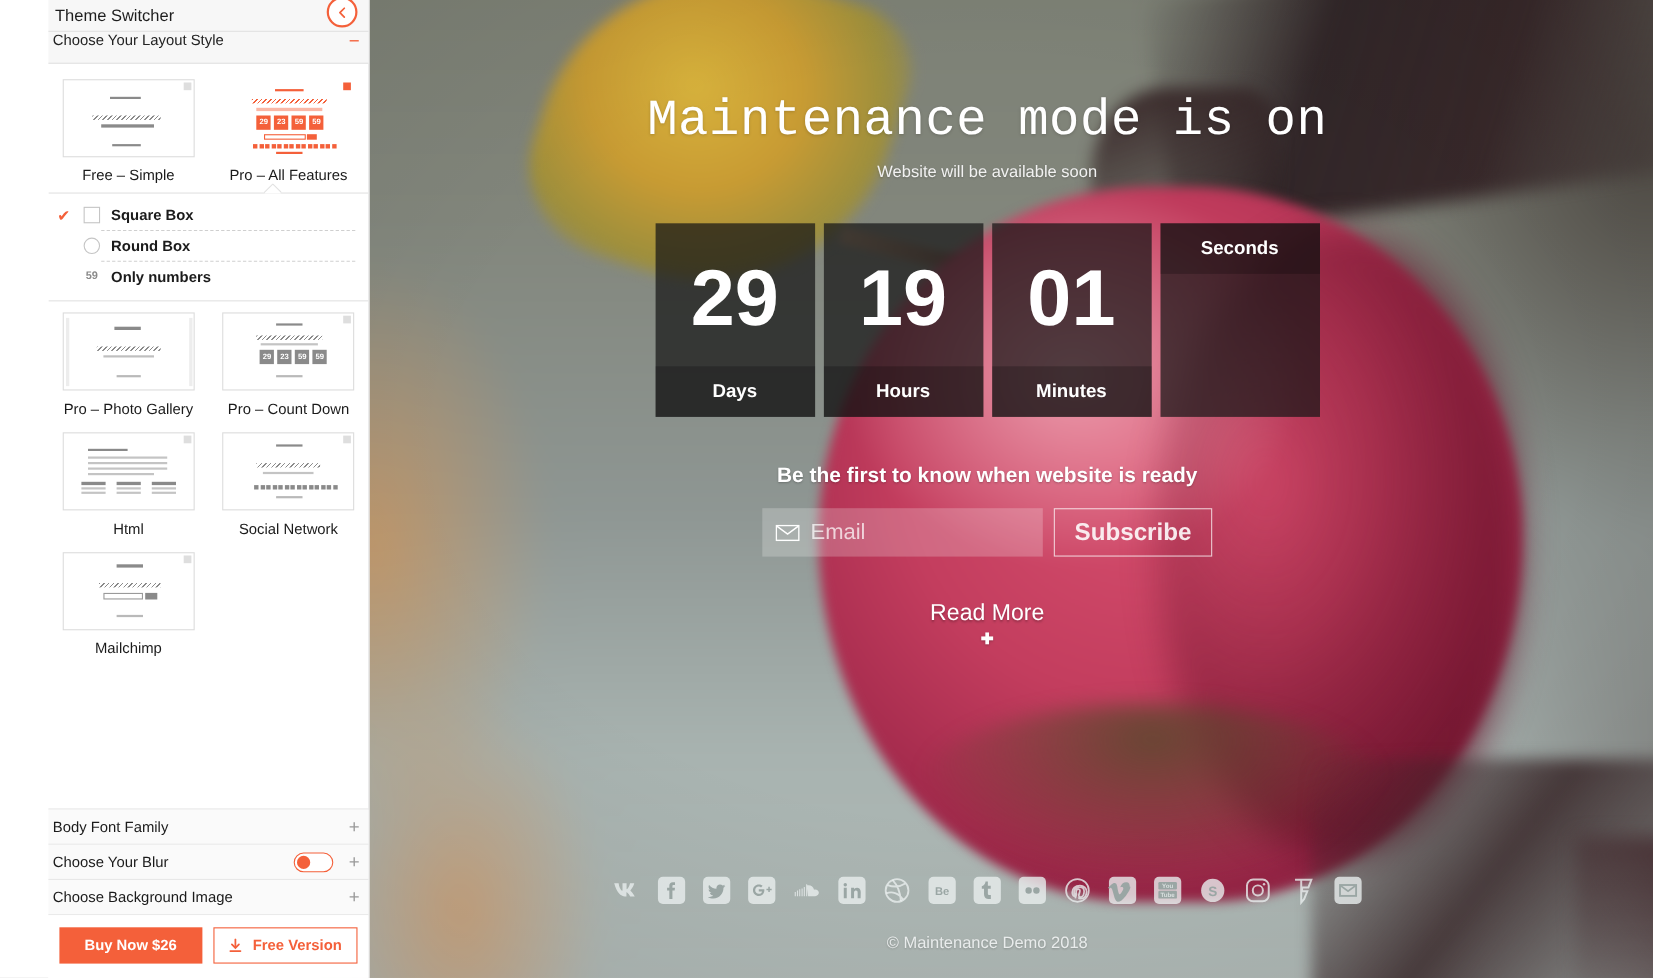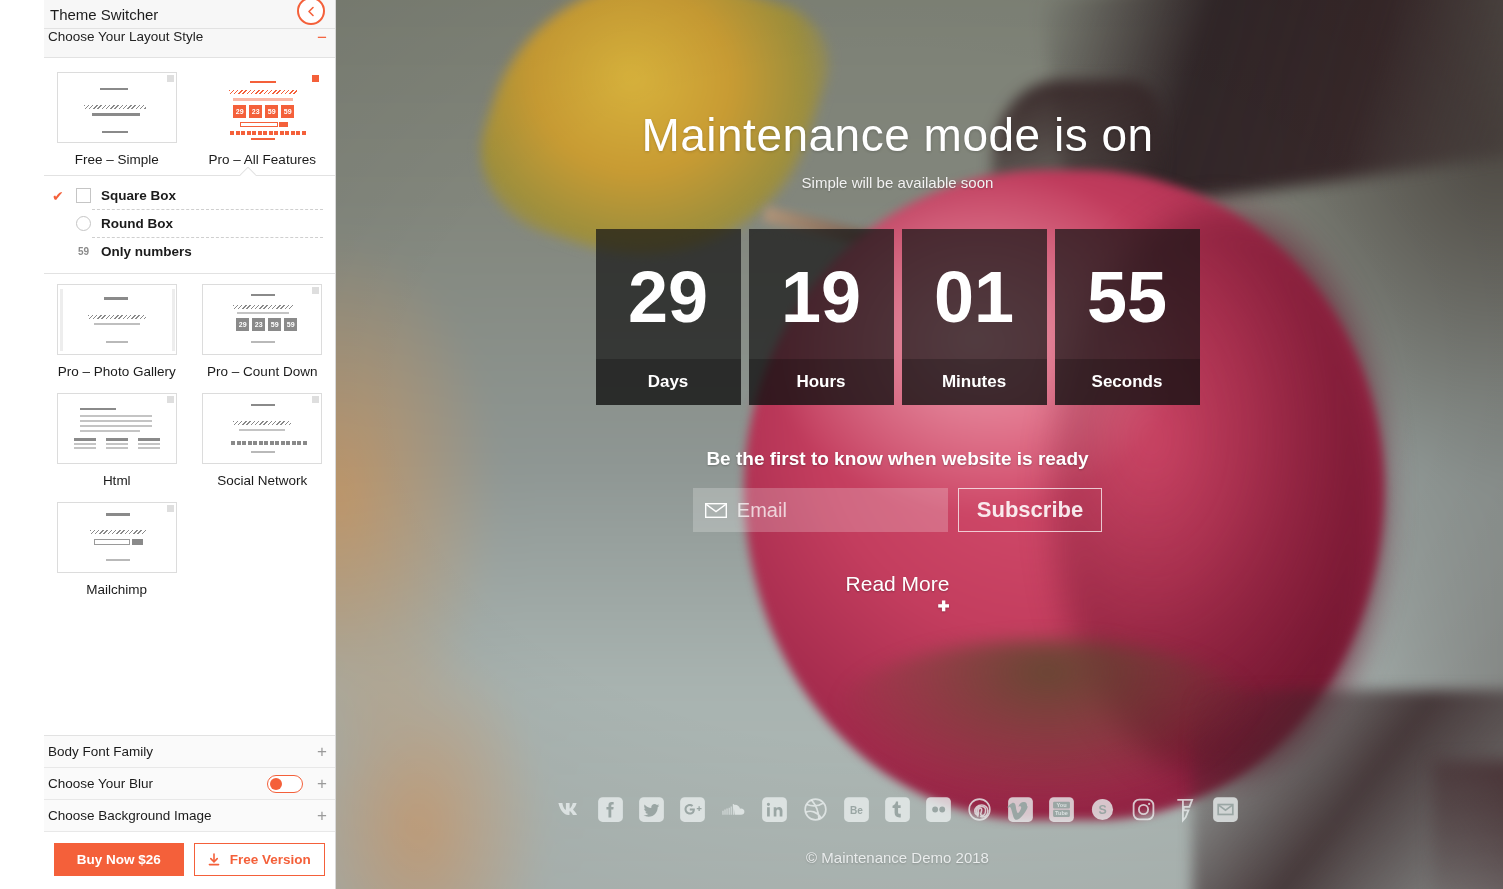--- a/index.html
+++ b/index.html
@@ -88,24 +88,25 @@
     position: absolute; inset: 0;
     background: radial-gradient(ellipse 90% 85% at 50% 45%, rgba(0,0,0,0) 45%, rgba(0,0,0,0.12) 100%);
   }
 
   
   .content {
     position: absolute; left: 292px; top: 0; width: 1211px; height: 889px;
     display: flex; flex-direction: column; align-items: center;
   }
   .headline {
-    margin-top: 108px;
+    margin-top: 84px;
     font-size: 46px; font-weight: 300; color: #fff;
     letter-spacing: 0.5px;
     text-shadow: 0 1px 3px rgba(0,0,0,0.18);
+    font-family: Liberation Mono, monospace;
   }
   .subhead {
     margin-top: 12px;
     font-size: 15px; color: #f2f2f2; font-weight: 400;
     text-shadow: 0 1px 2px rgba(0,0,0,0.22);
   }
 
   
   .countdown { margin-top: 38px; display: flex; gap: 8px; }
   .cd-cell {
@@ -149,21 +150,21 @@
     min-width: 140px; height: 44px; padding: 0 18px;
     background: transparent;
     border: 1px solid rgba(255,255,255,0.72);
     color: rgba(255,255,255,0.88);
     font-size: 22px; font-weight: 700; cursor: pointer;
     font-family: "Liberation Sans", sans-serif;
   }
 
   
   .readmore {
-    margin-top: 40px; text-align: right; color: #fff;
+    margin-top: 40px; text-align: center; color: #fff;
     text-shadow: 0 1px 2px rgba(0,0,0,0.25);
     cursor: pointer;
   }
   .readmore .rm-text { font-size: 21px; font-weight: 400; }
   .readmore .rm-plus { font-size: 14px; font-weight: 700; margin-top: 2px; }
 
   
   .social {
     position: absolute; left: 0; right: 0; top: 796px;
     display: flex; justify-content: center; align-items: center; gap: 14px;
@@ -346,37 +347,36 @@
     <div class="bg-apple"></div>
     <div class="bg-apple-shade"></div>
     <div class="bg-apple-bottom"></div>
     <div class="bg-lowerbranch"></div>
     <div class="bg-lowerbranch2"></div>
     <div class="bg-vignette"></div>
   </div>
 
   <div class="content">
     <div class="headline">Maintenance mode is on</div>
-    <div class="subhead">Simple will be available soon</div>
+    <div class="subhead">Website will be available soon</div>
 
     <div class="countdown">
       <div class="cd-cell">
         <div class="cd-num">29</div>
         <div class="cd-lbl">Days</div>
       </div>
       <div class="cd-cell">
         <div class="cd-num">19</div>
         <div class="cd-lbl">Hours</div>
       </div>
       <div class="cd-cell">
         <div class="cd-num">01</div>
         <div class="cd-lbl">Minutes</div>
       </div>
       <div class="cd-cell">
-        <div class="cd-num">55</div>
         <div class="cd-lbl">Seconds</div>
       </div>
     </div>
 
     <div class="sub-title">Be the first to know when website is ready</div>
 
     <div class="sub-row">
       <div class="email-wrap">
         <svg class="env-icon" viewBox="0 0 22 15">
           <rect x="0.7" y="0.7" width="20.6" height="13.6" fill="none" stroke="#ffffff" stroke-width="1.4"></rect>

